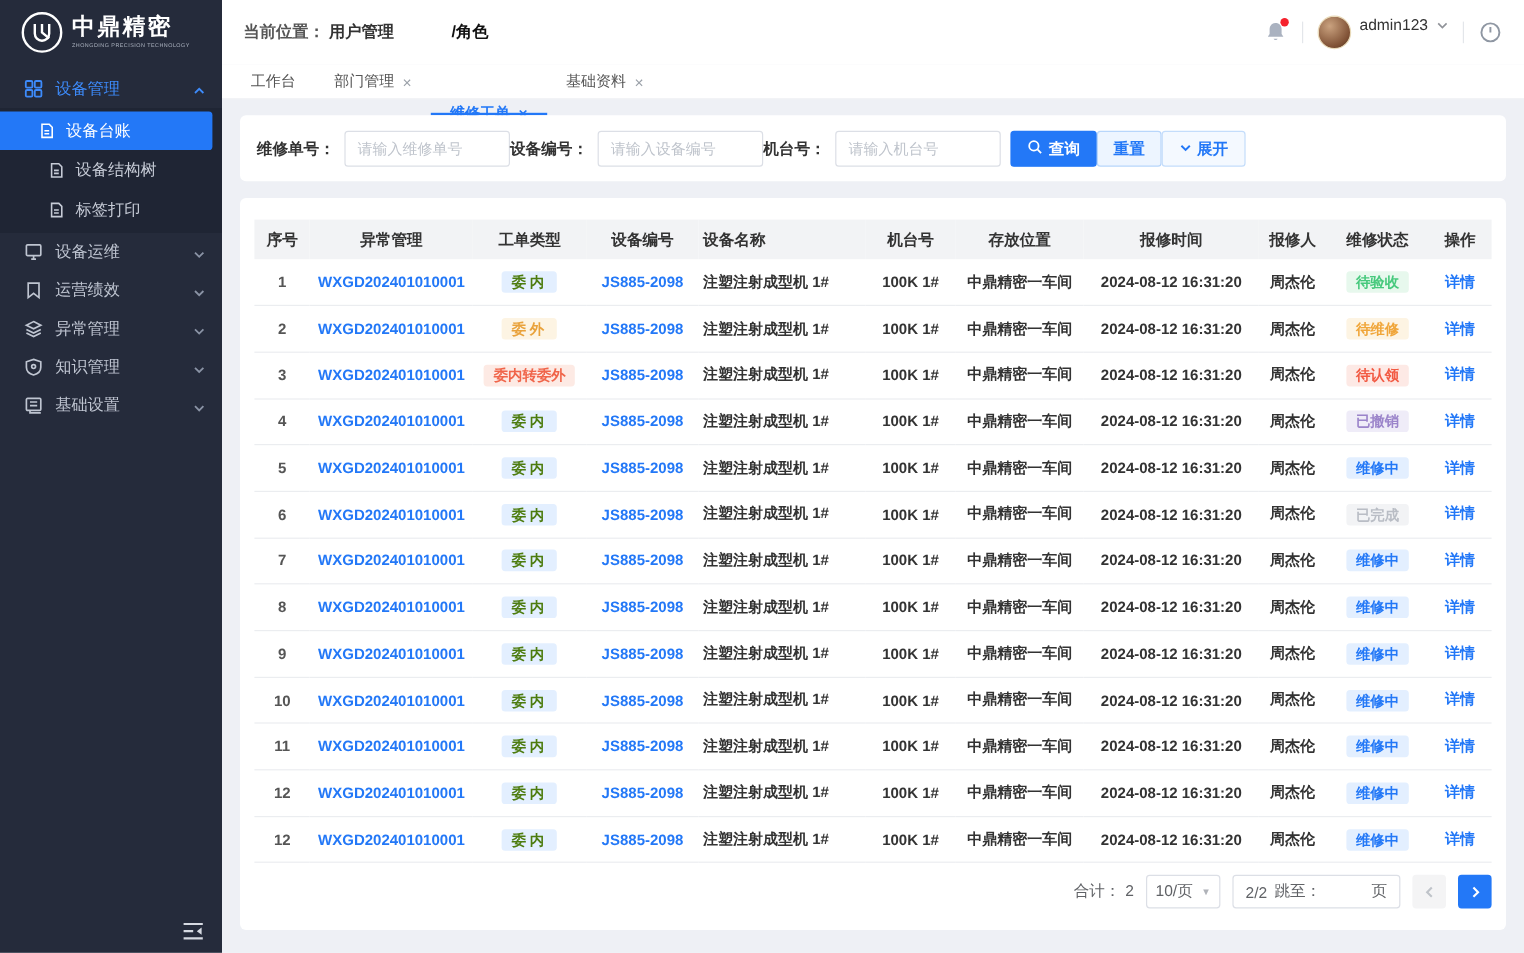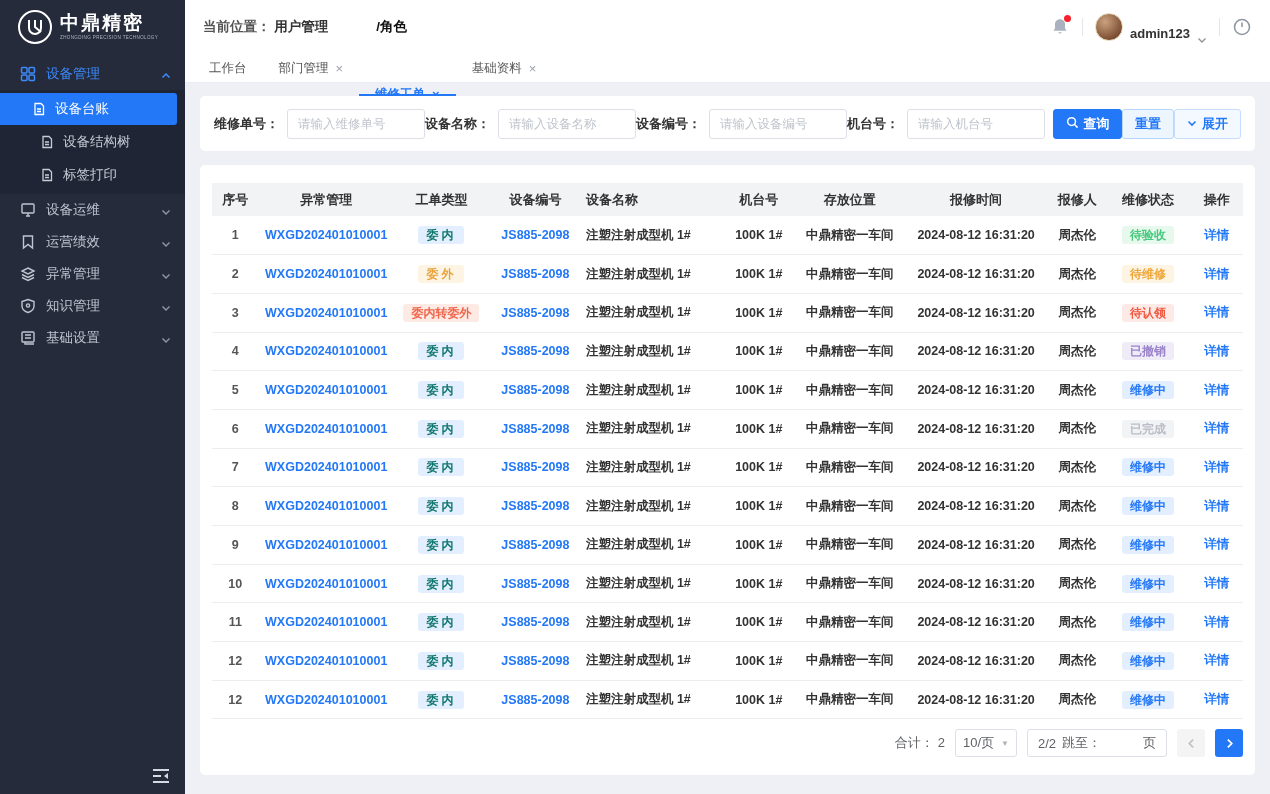--- a/index.html
+++ b/index.html
@@ -28,21 +28,21 @@
   
   .topbar { position:absolute; left:185px; top:0; width:1085px; height:54px; background:#fff; display:flex; align-items:center; padding:0 18px; }
   .breadcrumb { font-size:13.5px; color:#444; }
   .breadcrumb .bc-prefix { color:#555; font-weight:bold; }
   .breadcrumb .bc-section { color:#333; font-weight:bold; }
   .breadcrumb .bc-current { color:#111; font-weight:bold;margin-left:48px; }
   .topbar-right { margin-left:auto; display:flex; align-items:center; gap:12px; }
   .bell-wrap { position:relative; width:20px; height:20px; color:#aab2c0; cursor:pointer; }
   .bell-dot { position:absolute; right:-1px; top:-2px; width:7px; height:7px; background:#f5222d; border-radius:50%; }
   .tb-divider { width:1px; height:18px; background:#e3e6ea; }
-  .user-wrap { display:flex; align-items:flex-end; gap:7px; cursor:pointer;font-weight:bold; }
+  .user-wrap { display:flex; align-items:flex-start; gap:7px; cursor:pointer; }
   .avatar { width:28px; height:28px; border-radius:50%; background:radial-gradient(circle at 35% 30%, #c9a27e 0%, #8a5a3b 55%, #4e3categorical1f 100%); background:radial-gradient(circle at 35% 30%, #caa27f, #7e5034 70%, #47311f); border:1px solid #e8d9b8; }
   .username { font-size:13px; color:#333; }
   .chev-small { width:10px; height:10px; color:#909399; }
   .power-wrap { width:20px; height:20px; color:#8f97a3; cursor:pointer; }
 
   
   .tabbar { position:absolute; left:185px; top:54px; width:1085px; height:29px; background:#fff; border-bottom:1px solid #e9ecf0; display:flex; align-items:stretch; padding-left:8px; }
   .tab { display:flex; align-items:center; gap:7px; padding:0 16px; font-size:12.5px; color:#555; cursor:pointer; }
   .tab .tab-close { color:#9aa0a8; font-size:13px; line-height:1; }
   .tab.active { background:#e8f2fe; color:#2378f7; border-bottom:2px solid #2378f7; font-weight:bold;margin-top:40px; }
@@ -63,21 +63,21 @@
   
   .table-card { position:absolute; left:200px; top:165px; width:1055px; height:610px; background:#fff; border-radius:5px; padding:18px 12px 0 12px; }
   table.grid { width:100%; border-collapse:collapse; table-layout:fixed; }
   .grid th { background:#f2f3f5; color:#333; font-size:13px; font-weight:bold; height:33px; text-align:center; padding:0 4px; white-space:nowrap; }
   .grid td { height:38.7px; font-size:12.5px; color:#333; font-weight:bold; text-align:center; border-bottom:1px solid #ebedf0; padding:0 4px; white-space:nowrap; overflow:hidden; }
   .grid th.al, .grid td.al { text-align:left; }
   .grid td.idx { color:#555; font-weight:bold; }
   .grid td a, .grid .link { color:#2378f7; text-decoration:none; cursor:pointer; font-weight:bold; }
   .c0{width:4.6%}.c1{width:13.4%}.c2{width:9.4%}.c3{width:9.2%}.c4{width:13.8%}.c5{width:7.4%}.c6{width:10.6%}.c7{width:14.4%}.c8{width:5.6%}.c9{width:8.4%}.c10{width:5.2%}
   .tag, .status { display:inline-block; font-size:12px; font-weight:bold; border-radius:3px; padding:3px 8px; line-height:1; }
-  .tag-blue { background:#e3efff; color:#0f766e;text-align:right; }
+  .tag-blue { background:#e3efff; color:#4d7c0f;text-align:right; }
   .tag-orange { background:#fdf4e3; color:#e9a23b; }
   .tag-red { background:#fdeae4; color:#f0654a; }
   .st-green { background:#e7f8ed; color:#47c97d; }
   .st-orange { background:#fdf4e3; color:#f0a63a; }
   .st-red { background:#fde9e5; color:#f25a43; }
   .st-purple { background:#efecf8; color:#9b84ca; }
   .st-blue { background:#e3efff; color:#2378f7; }
   .st-gray { background:#f2f3f5; color:#b9bdc5; }
 
   
@@ -283,24 +283,20 @@
     <span class="tab-close">×</span>
   </div>
 </div>
 
 <div class="filter-card">
   <div class="f-group">
     <span class="f-label">维修单号：</span>
     <input class="f-input" placeholder="请输入维修单号" style="">
   </div>
   <div class="f-group">
-    <span class="f-label">设备名称：</span>
-    <input class="f-input" placeholder="请输入设备名称" style="">
-  </div>
-  <div class="f-group">
     <span class="f-label">设备编号：</span>
     <input class="f-input" placeholder="请输入设备编号" style="">
   </div>
   <div class="f-group">
     <span class="f-label">机台号：</span>
     <input class="f-input" placeholder="请输入机台号" style="">
   </div>
   <button class="btn btn-primary">
     <span><svg viewBox="0 0 14 14" width="13" height="13" fill="none" stroke="#fff" stroke-width="1.6">
           <circle cx="6" cy="6" r="4.2"></circle>

